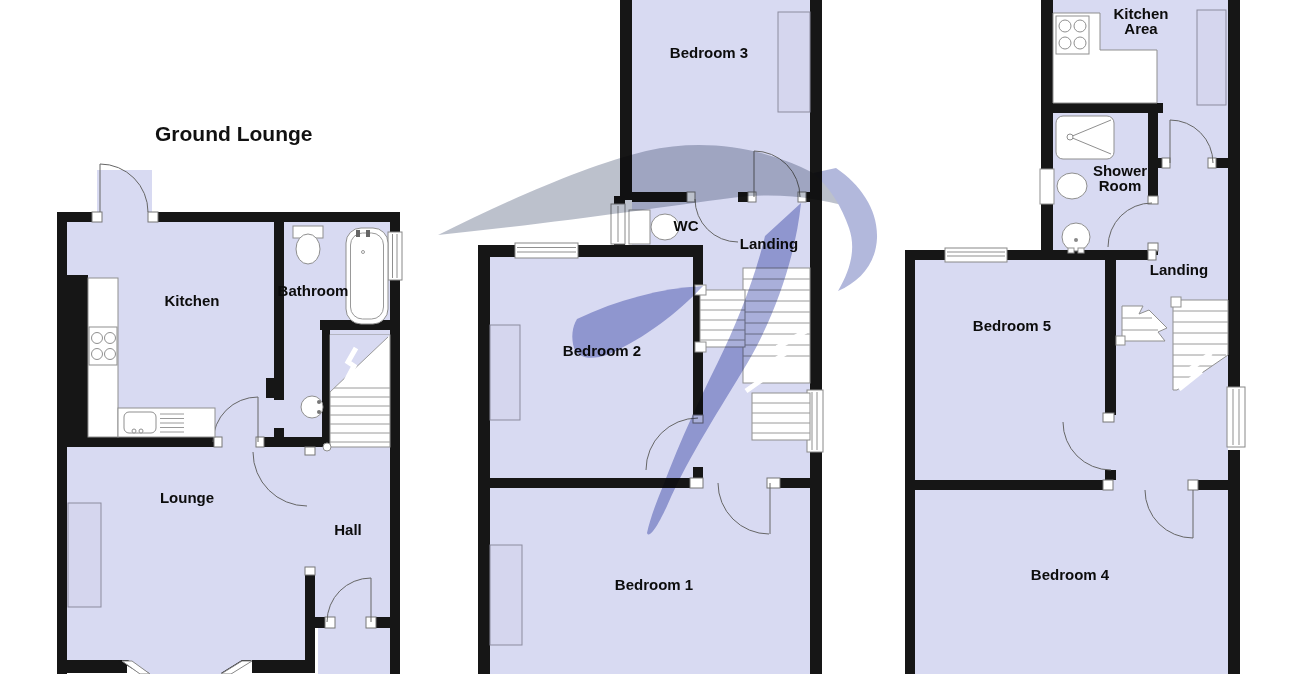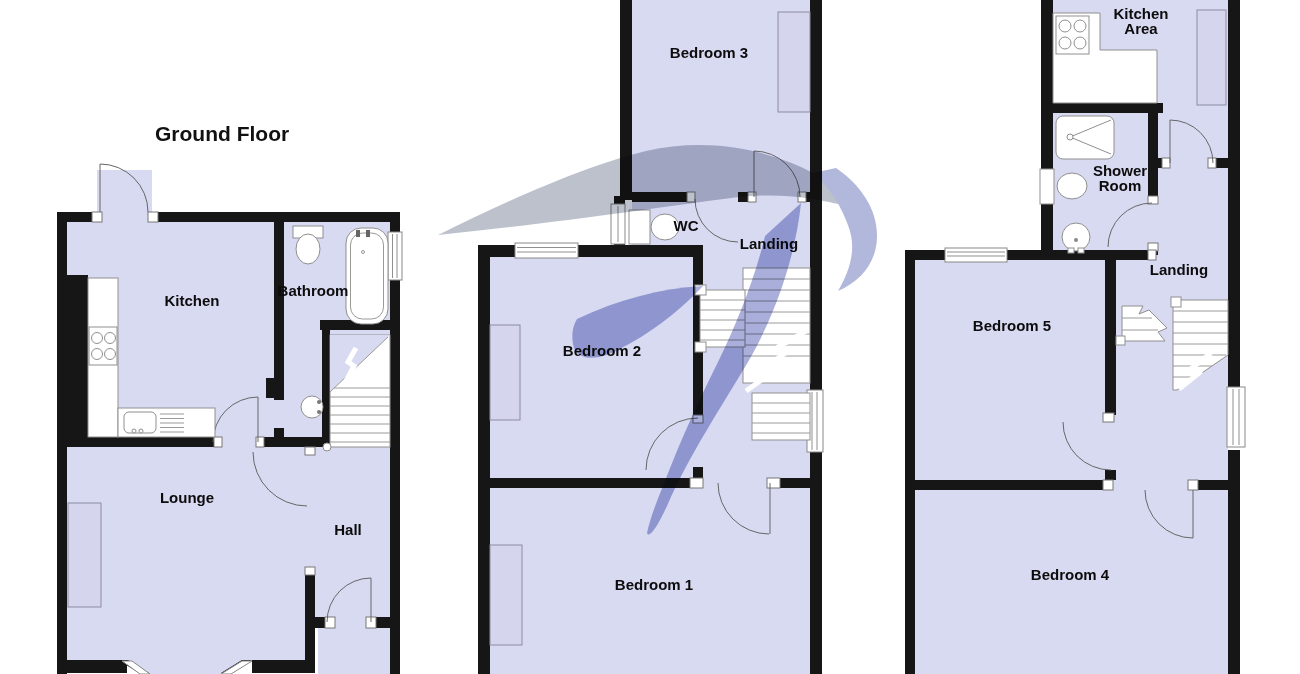--- a/index.html
+++ b/index.html
@@ -19,21 +19,21 @@
   .zig{fill:none;stroke:#ffffff;stroke-width:5;stroke-linejoin:miter;}
   .win{fill:#ffffff;stroke:#888888;stroke-width:1;}
   .winl{stroke:#8f8f8f;stroke-width:1;}
   .lbl{font:bold 15px "Liberation Sans",sans-serif;fill:#0c0c0c;text-anchor:middle;}
 </style>
 </head>
 <body>
 
 <div id="canvas">
 
-  <div class="plan-title">Ground Floor</div>
+  <div class="plan-title">Ground Lounge</div>
 
   <svg id="plans" width="1300" height="674" viewBox="0 0 1300 674">
 
     <g>
       <g>
         <rect class="floor" x="97" y="170" width="55" height="42"></rect>
         <rect class="floor" x="97" y="212" width="55" height="10"></rect>
         <rect class="floor" x="67" y="222" width="323" height="215"></rect>
         <rect class="floor" x="67" y="447" width="240" height="213"></rect>
         <rect class="floor" x="307" y="437" width="83" height="180"></rect>

